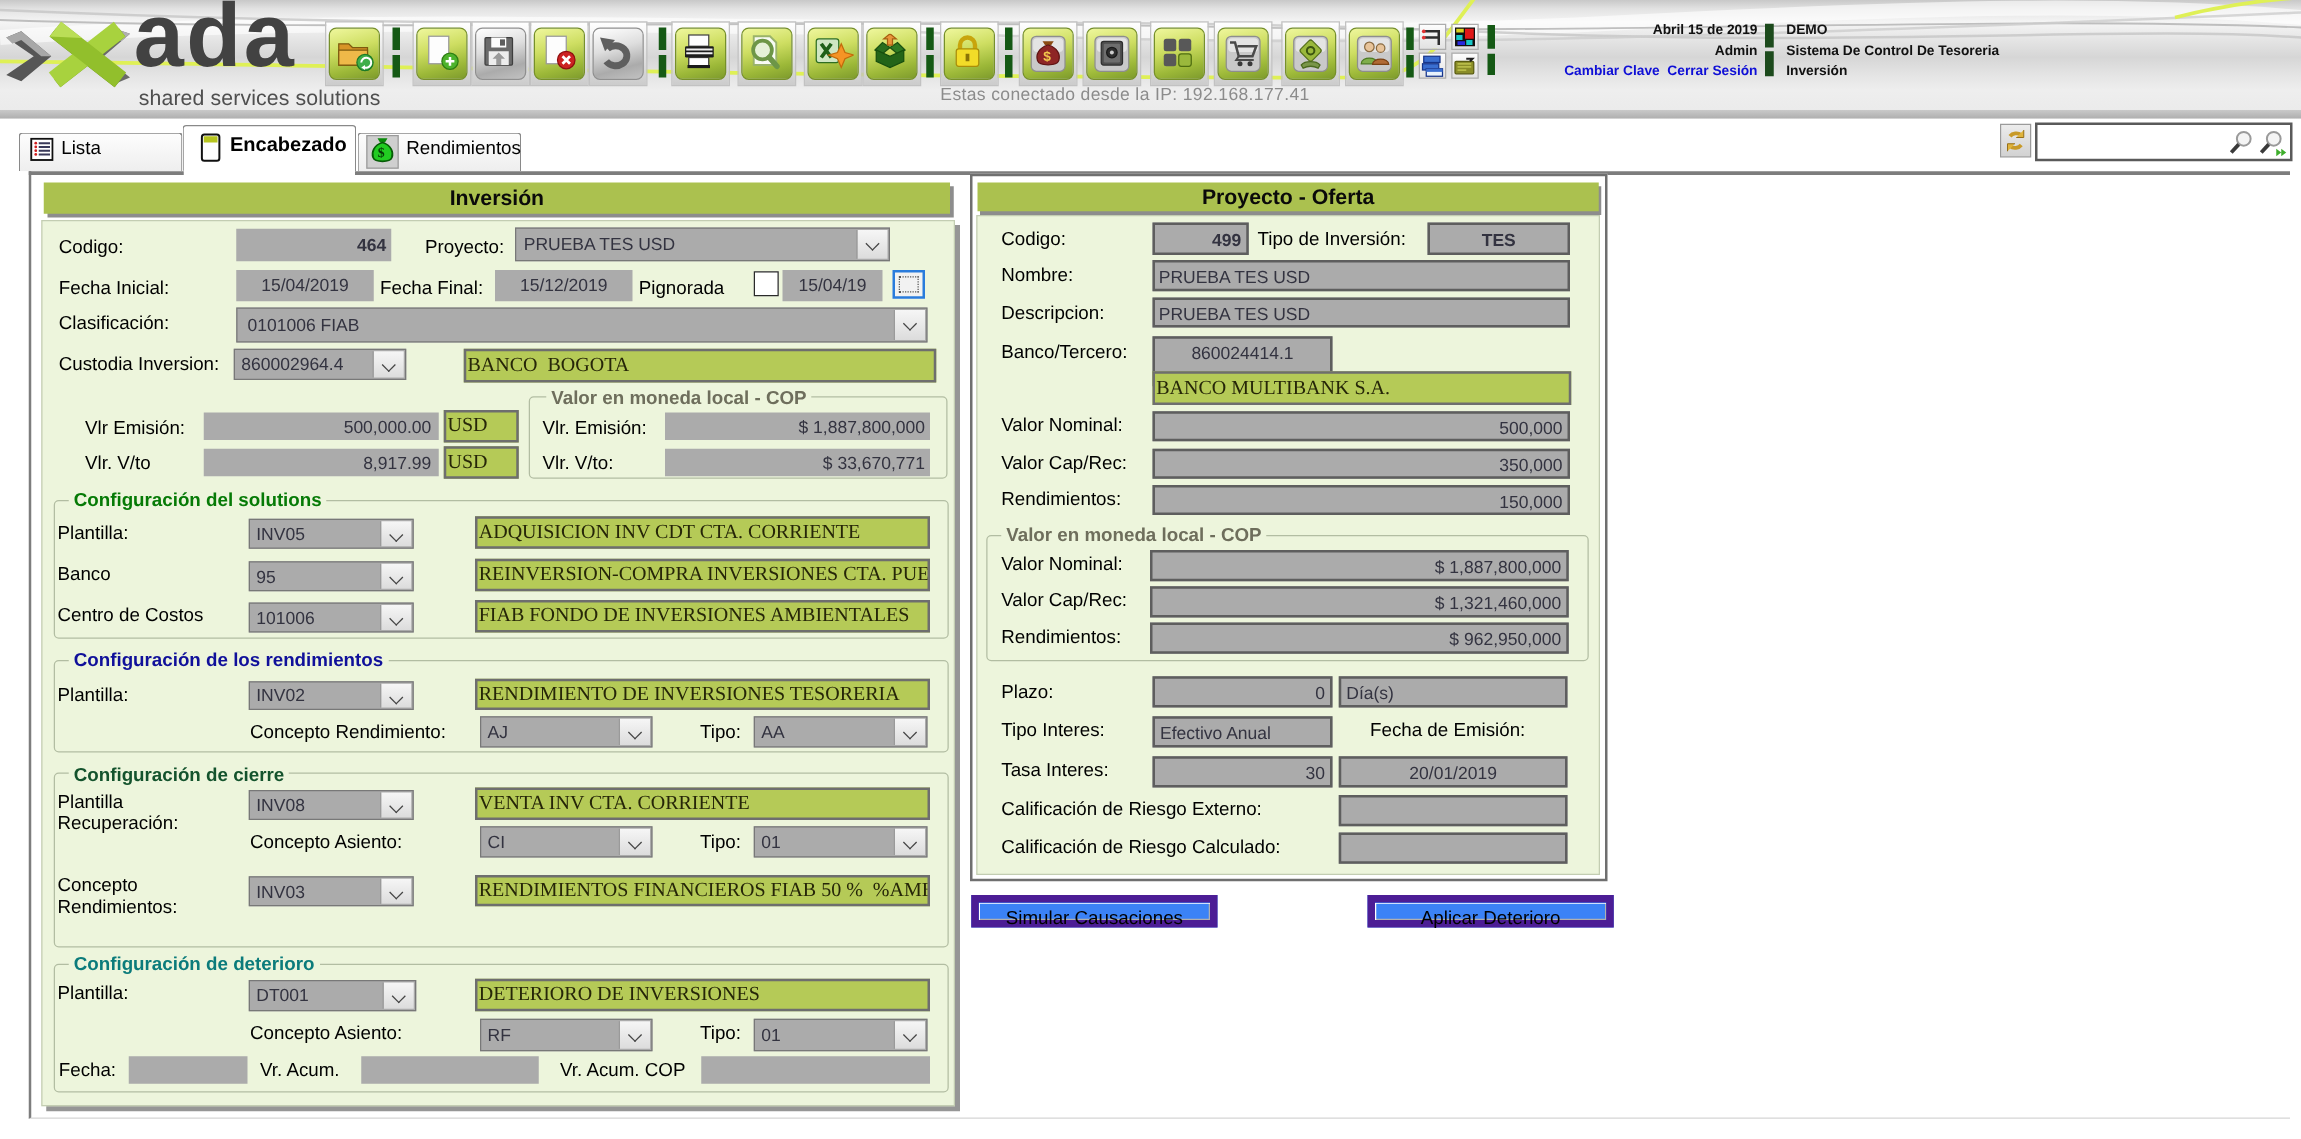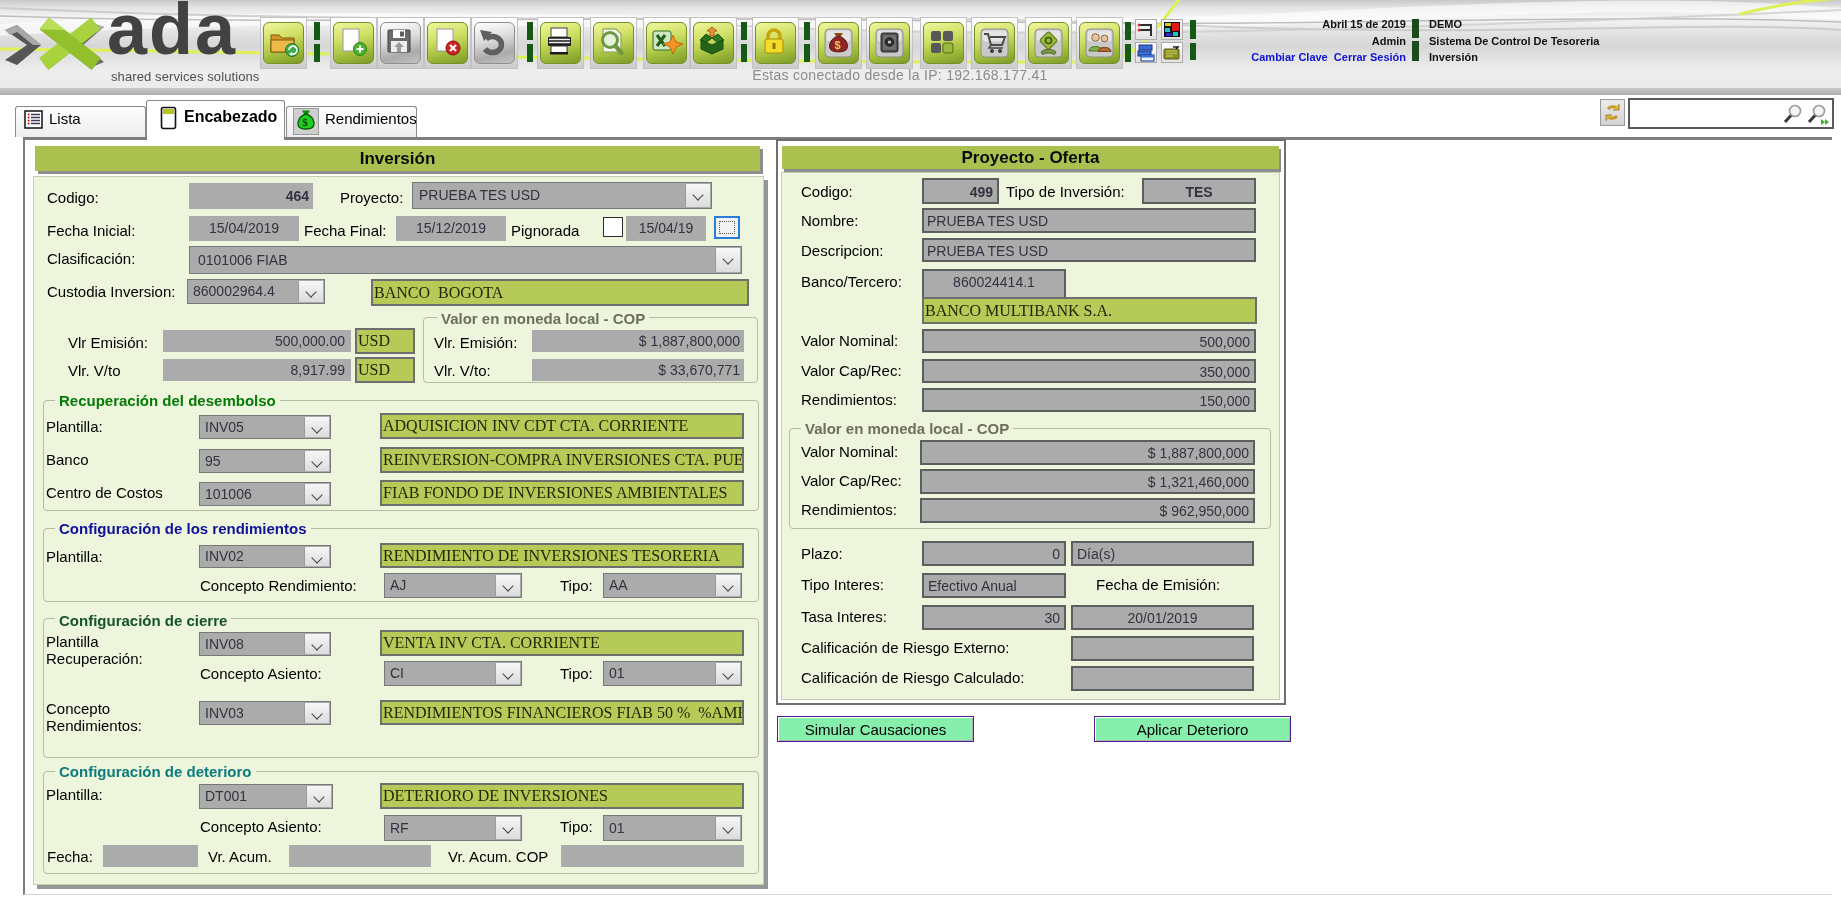--- a/index.html
+++ b/index.html
@@ -4,21 +4,21 @@
 <style>
 html,body{margin:0;padding:0;}
 body{width:1841px;height:911px;position:relative;overflow:hidden;background:#fff;
   font-family:"Liberation Sans",sans-serif;}
 .abs{position:absolute;}
 
 #banner{left:0;top:0;width:1841px;height:88px;
  background:linear-gradient(180deg,#c8c8c8 0%,#e2e2e2 8%,#f5f5f5 20%,#e3e3e3 38%,#d6d6d6 52%,#e4e4e4 68%,#eeeeee 82%,#ebebeb 100%);}
 #grayband{left:0;top:88px;width:1841px;height:7px;background:linear-gradient(#c9c9c9,#aeaeae);}
 #adatext{left:107px;top:-12px;font-size:72px;font-weight:bold;color:#424242;letter-spacing:2px;}
-#adasub{left:111px;top:69px;font-size:13px;color:#4f4f4f;letter-spacing:0.1px;}
+#adasub{left:111px;top:69px;font-size:17px;color:#4f4f4f;letter-spacing:0.1px;}
 #iptext{left:700px;top:67px;width:400px;text-align:center;font-size:14px;color:#8b8b8b;letter-spacing:0.3px;}
 
 .tb{position:absolute;top:17px;width:47px;height:52px;background:linear-gradient(#ffffff,#dadada 70%,#cccccc);border:1px solid #c2c2c2;box-sizing:border-box;}
 .tile{position:absolute;left:2px;top:4px;width:41px;height:42px;border-radius:6px;box-sizing:border-box;}
 .tg{background:linear-gradient(165deg,#eff79d 0%,#cede62 40%,#9cb838 75%,#7d9a2c 100%);border:1px solid #76902a;}
 .ts{background:linear-gradient(165deg,#ffffff 0%,#dedede 40%,#ababab 75%,#c2c2c2 100%);border:1px solid #8f8f8f;}
 .sep{position:absolute;width:6px;background:#155915;}
 .smb{position:absolute;width:22px;height:21px;background:linear-gradient(#fdfdfd,#e2e2e2);border:1px solid #adadad;box-sizing:border-box;}
 
 .rt{position:absolute;font-size:11px;font-weight:bold;color:#111;white-space:nowrap;}
@@ -34,21 +34,21 @@
 .pbody{position:absolute;background:#edf5dc;border:1px solid #c3cdb2;box-sizing:border-box;}
 .lbl{position:absolute;font-weight:normal;font-size:15px;color:#000;white-space:nowrap;}
 .inp{position:absolute;background:#ababab;font-size:14px;color:#333340;box-sizing:border-box;white-space:nowrap;overflow:hidden;}
 .inpb{border:2px solid #5e5e5e;}
 .sel{position:absolute;background:#ababab;border:1px solid #787878;box-sizing:border-box;font-size:14px;color:#333340;white-space:nowrap;}
 .arr{position:absolute;right:1px;top:1px;bottom:1px;width:24px;background:linear-gradient(#f6f6f6,#dcdcdc);border-left:1px solid #9a9a9a;}
 .arr:after{content:"";position:absolute;left:8px;top:7px;width:7px;height:7px;border-left:1.6px solid #444;border-bottom:1.6px solid #444;transform:rotate(-45deg);}
 .gval{position:absolute;background:#b5ca57;border:2px solid #6e6e6e;box-sizing:border-box;font-family:"Liberation Serif",serif;font-size:16px;color:#262608;white-space:nowrap;overflow:hidden;padding-left:1px;}
 .fs{position:absolute;border:1px solid #b2bda2;border-radius:4px;box-sizing:border-box;}
 .leg{position:absolute;font-weight:bold;font-size:15px;background:#edf5dc;padding:0 4px;white-space:nowrap;}
-.btn{position:absolute;background:#86efac;border:1px solid #4c1d95;box-shadow:inset 1px 1px 0 #ffffff, inset -1px -1px 0 #b0b0b0;text-align:center;font-size:15px;color:#000;box-sizing:border-box;}
+.btn{position:absolute;background:#3b82f6;border:6px solid #4c1d95;box-shadow:inset 1px 1px 0 #ffffff, inset -1px -1px 0 #b0b0b0;text-align:center;font-size:15px;color:#000;box-sizing:border-box;}
 </style>
 </head>
 <body>
 <div id="banner" class="abs">
 <svg width="1841" height="88" style="position:absolute;left:0;top:0">
  <path d="M0,30 C 400,2 900,40 1300,18 C 1550,5 1700,2 1841,14" stroke="#ffffff" stroke-width="12" fill="none" opacity="0.6"></path>
  <path d="M0,16 C 300,26 600,14 1000,22 C 1300,28 1600,12 1841,22" stroke="#b8b8b8" stroke-width="1.5" fill="none" opacity="0.9"></path>
  <path d="M0,8 C 500,30 800,8 1200,26 C 1500,38 1700,20 1841,30" stroke="#c6c6c6" stroke-width="2" fill="none" opacity="0.8"></path>
  <path d="M700,24 C 1000,40 1300,34 1841,10" stroke="#cdcdcd" stroke-width="2" fill="none" opacity="0.8"></path>
  <path d="M0,49 C 300,52 700,63 1095,62 C 1140,61 1155,30 1183,-6" stroke="#dff056" stroke-width="3" fill="none"></path>
@@ -342,21 +342,21 @@
 <div class="gval" style="left:355px;top:328px;width:60px;height:26px;line-height:22px">USD</div>
 <div class="lbl" style="left:434px;top:334px">Vlr. Emisión:</div>
 <div class="inp" style="left:532px;top:330px;width:212px;height:22px;line-height:22px;text-align:right;padding-right:4px">$ 1,887,800,000</div>
 <div class="lbl" style="left:68px;top:362px">Vlr. V/to</div>
 <div class="inp" style="left:163px;top:359px;width:188px;height:22px;line-height:22px;text-align:right;padding-right:6px">8,917.99</div>
 <div class="gval" style="left:355px;top:357px;width:60px;height:26px;line-height:22px">USD</div>
 <div class="lbl" style="left:434px;top:362px">Vlr. V/to:</div>
 <div class="inp" style="left:532px;top:359px;width:212px;height:22px;line-height:22px;text-align:right;padding-right:4px">$ 33,670,771</div>
 
 <div class="fs" style="left:43px;top:400px;width:716px;height:111px"></div>
-<div class="leg" style="left:55px;top:392px;color:#067a06">Recuperación del desembolso</div>
+<div class="leg" style="left:55px;top:392px;color:#067a06">Configuración del solutions</div>
 <div class="lbl" style="left:46px;top:418px">Plantilla:</div>
 <div class="sel" style="left:199px;top:415px;width:132px;height:24px;line-height:22px;padding-left:5px">INV05<span class="arr"></span></div>
 <div class="gval" style="left:380px;top:413px;width:364px;height:26px;line-height:22px">ADQUISICION INV CDT CTA. CORRIENTE</div>
 <div class="lbl" style="left:46px;top:451px">Banco</div>
 <div class="sel" style="left:199px;top:449px;width:132px;height:24px;line-height:22px;padding-left:5px">95<span class="arr"></span></div>
 <div class="gval" style="left:380px;top:447px;width:364px;height:26px;line-height:22px">REINVERSION-COMPRA INVERSIONES CTA. PUEN</div>
 <div class="lbl" style="left:46px;top:484px">Centro de Costos</div>
 <div class="sel" style="left:199px;top:482px;width:132px;height:24px;line-height:22px;padding-left:5px">101006<span class="arr"></span></div>
 <div class="gval" style="left:380px;top:480px;width:364px;height:26px;line-height:22px">FIAB FONDO DE INVERSIONES AMBIENTALES</div>
 

